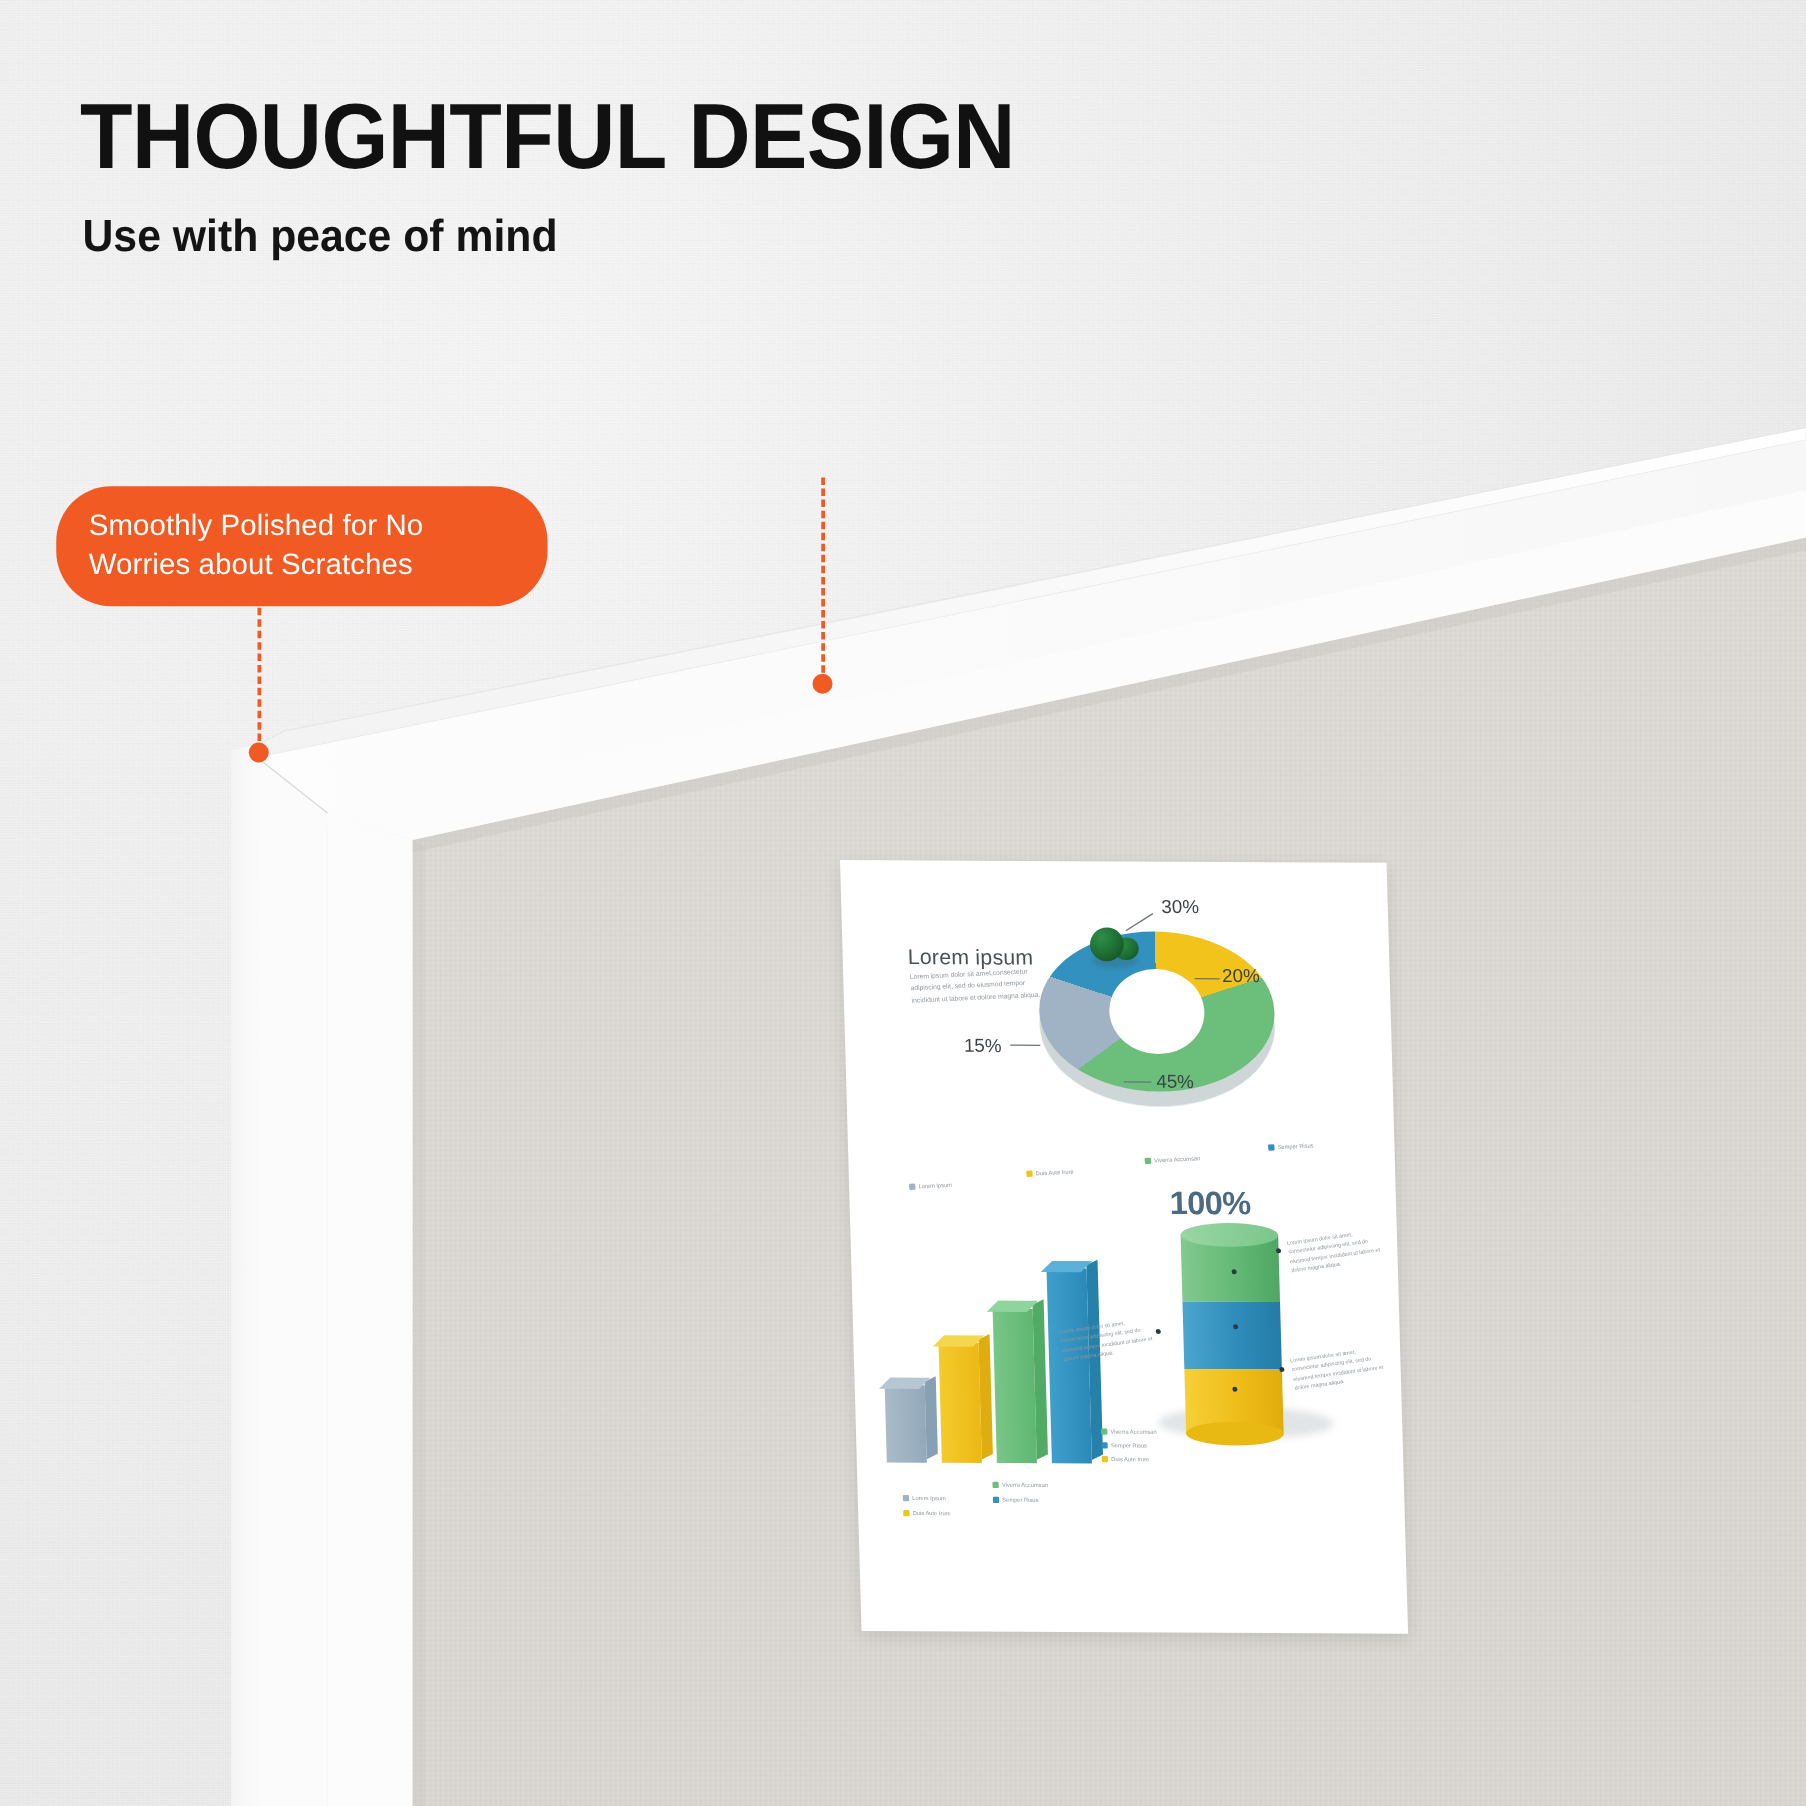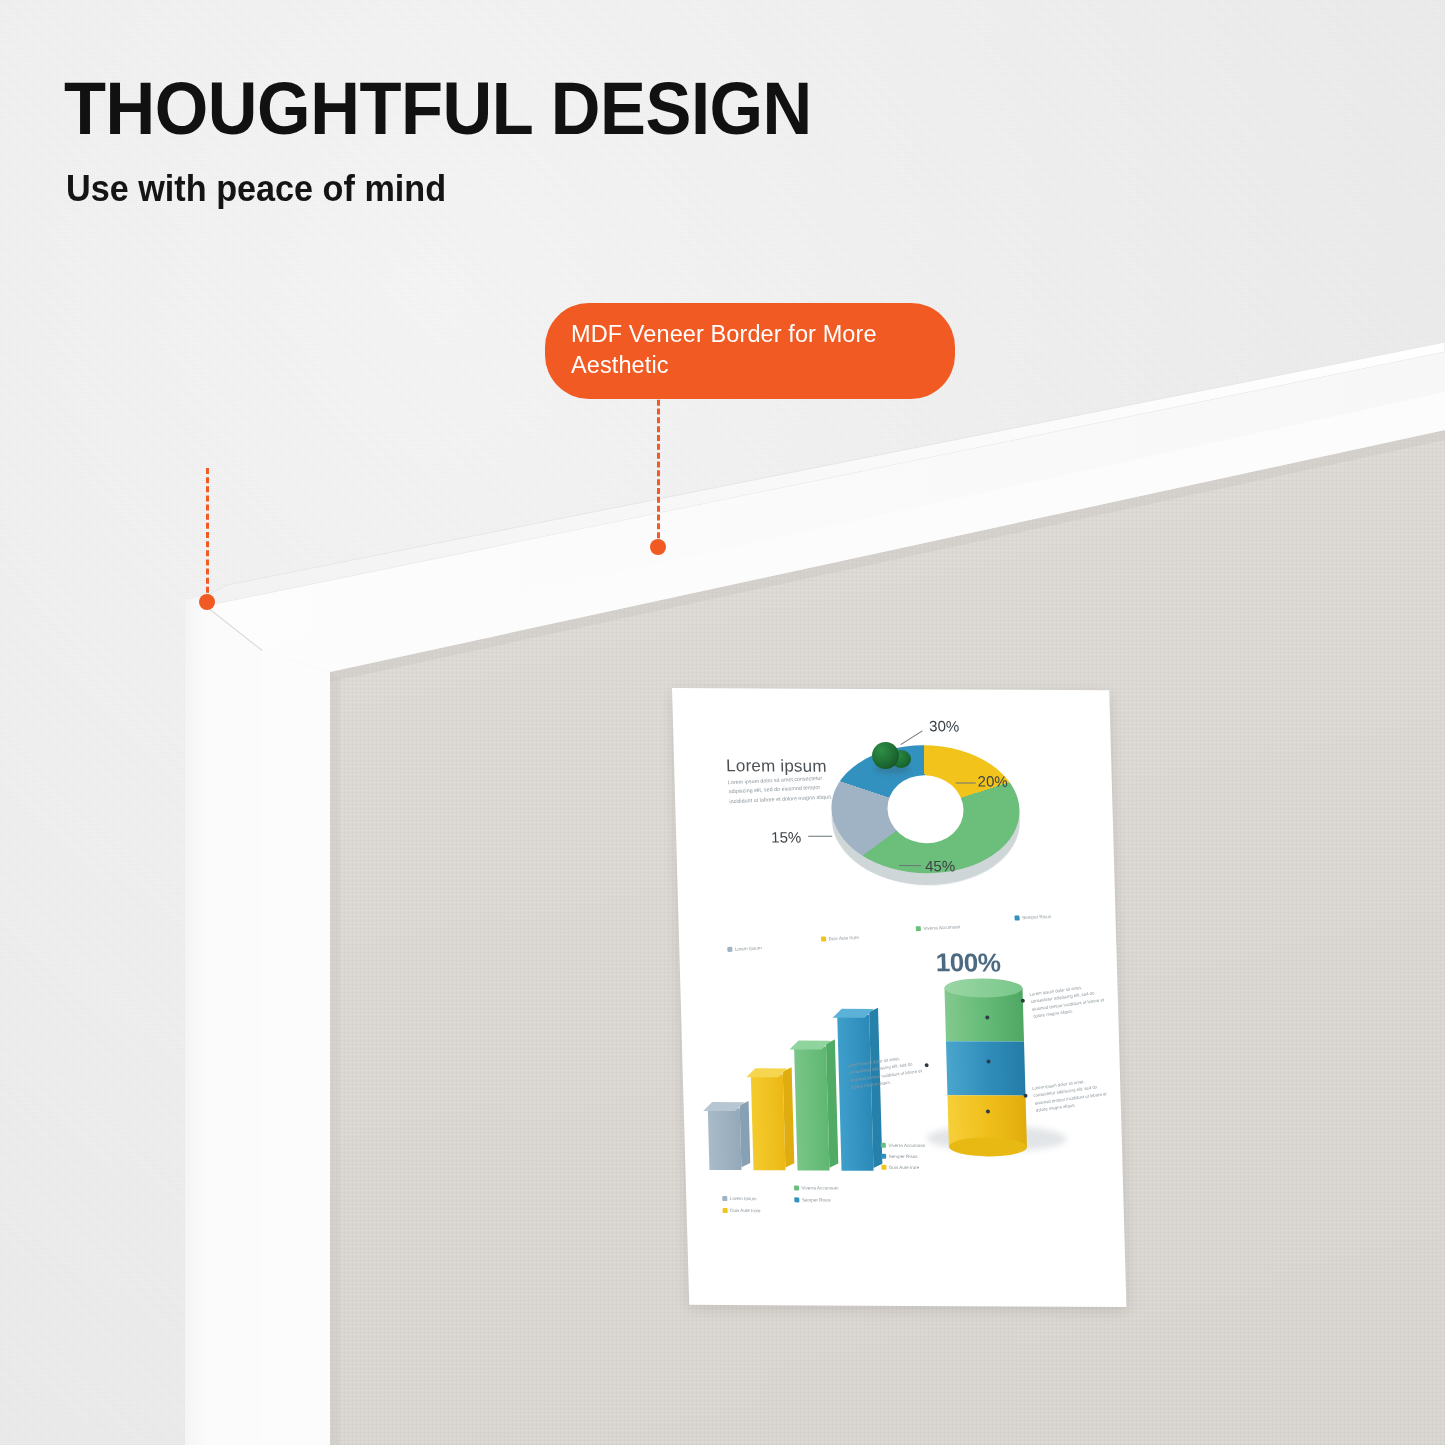--- a/index.html
+++ b/index.html
@@ -357,18 +357,18 @@
 
   <div class="leader" id="leader-mdf">
     <div class="dash"></div>
     <div class="dot"></div>
   </div>
   <div class="leader" id="leader-polish">
     <div class="dash"></div>
     <div class="dot"></div>
   </div>
 
-  <div class="badge" id="badge-mdf">MDF Veneer Border for More Aesthetic</div>
+  <div class="badge" id="badge-polish">Smoothly Polished for No Worries about Scratches</div>
 
   <div class="headline">THOUGHTFUL DESIGN</div>
   <div class="subhead">Use with peace of mind</div>
 
 </div>
 
 </body></html>

